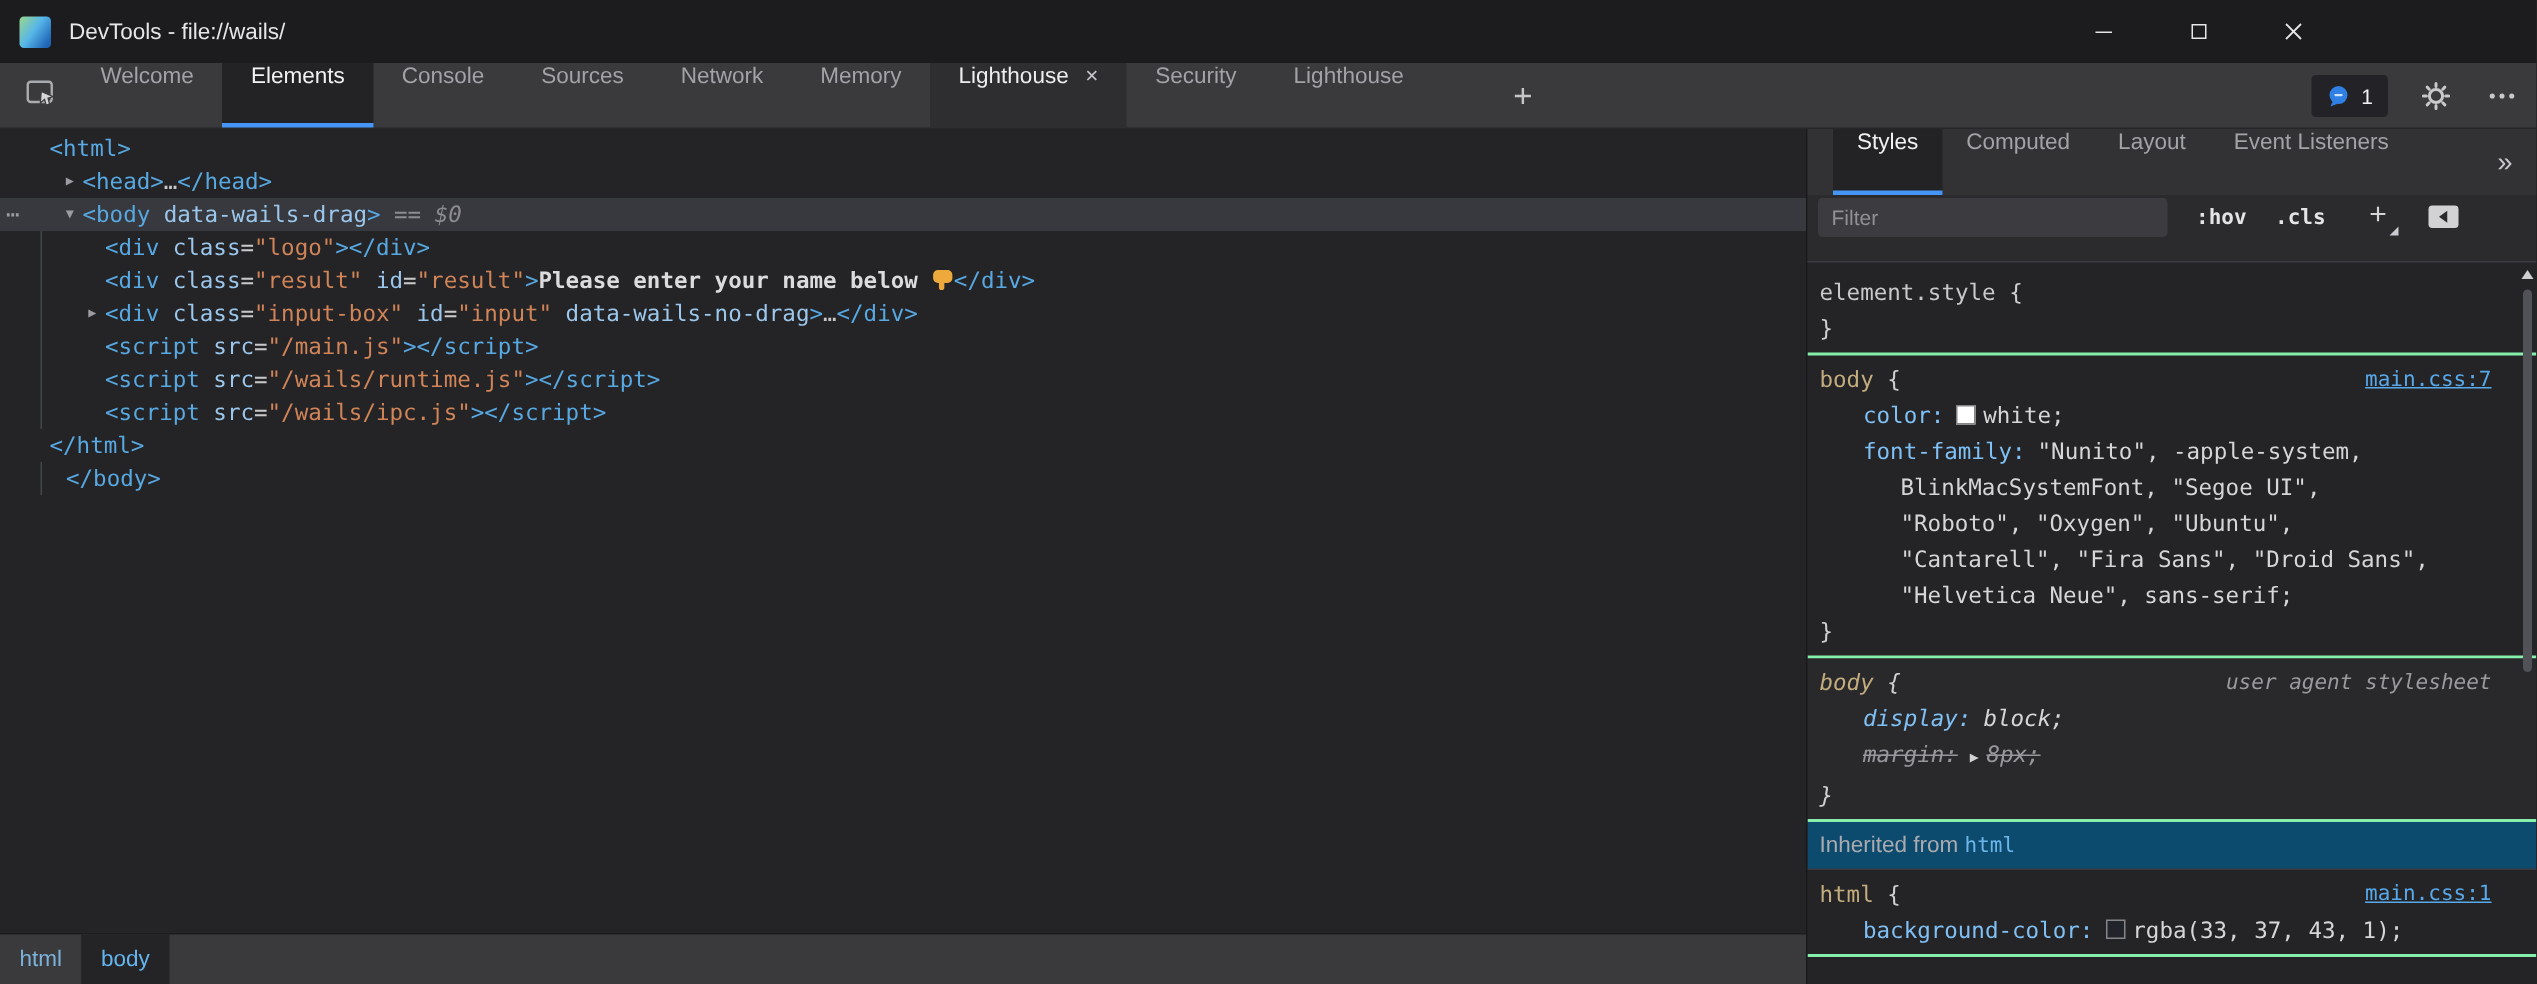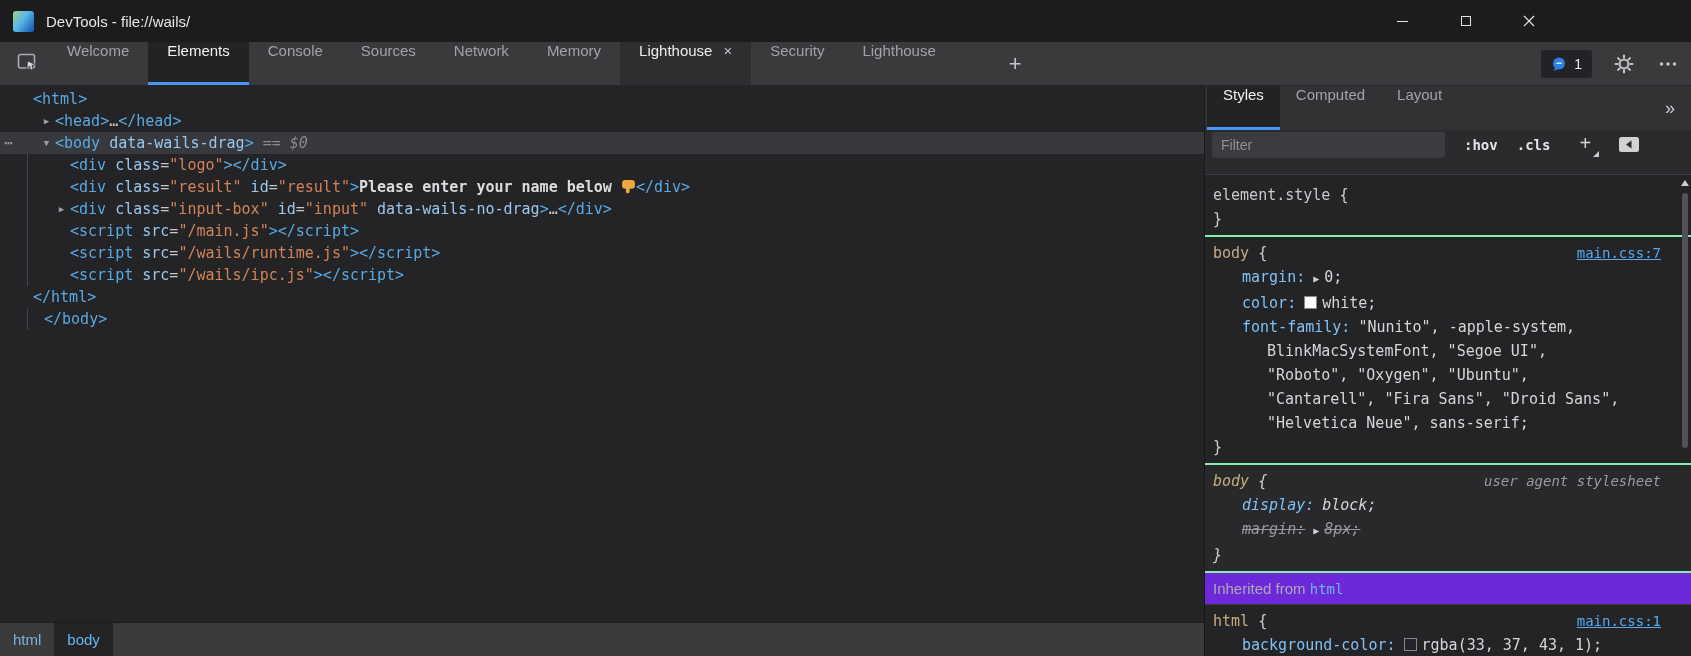--- a/index.html
+++ b/index.html
@@ -52,21 +52,21 @@
   .tk-meta  { color:#8b8b90; font-style:italic; }
   .tk-emoji svg { width:15px; height:15px; vertical-align:-2px; }
 
   
   .breadcrumbs { height:34px; background:#3a3a3d; border-top:1px solid #1c1c1e; display:flex; align-items:stretch; font-size:15px; }
   .crumb { display:flex; align-items:center; padding:0 13px; color:#7cb1d9; }
   .crumb-active { background:#242427; color:#64b6f0; }
 
   
   .styles-panel { flex:1; display:flex; flex-direction:column; background:#242427; }
-  .side-tabs { height:44px; background:#323235; display:flex; align-items:stretch; padding-left:2px; }
+  .side-tabs { height:44px; background:#323235; display:flex; align-items:stretch; padding-left:17px; }
   .side-tabs .tab { padding:0 16px; }
   .chevron-btn { margin-left:auto; margin-right:16px; display:flex; align-items:center; color:#c9c9cd; font-size:18px; }
 
   .styles-toolbar { height:45px; background:#2b2b2e; border-bottom:1px solid #3d3d41; display:flex; align-items:center; padding:0 14px 15px 7px; }
   .filter-input { flex:0 0 233px; height:26px; background:#3c3c40; border:none; border-radius:3px; color:#d7d7da; padding:0 9px; font-size:14px; font-family:"Liberation Sans",sans-serif; outline:none; }
   .filter-input::placeholder { color:#909095; }
   .pill-btn { background:none; border:none; color:#e4e4e7; font-family:"DejaVu Sans Mono",monospace; font-size:14px; font-weight:bold; margin-left:19px; cursor:default; }
   .new-rule-btn { position:relative; margin-left:24px; color:#d5d5d8; font-size:20px; font-weight:300; padding:0 5px 2px 5px; }
   .new-rule-btn::after { content:''; position:absolute; right:-3px; bottom:0; border-left:6px solid transparent; border-bottom:6px solid #cbcbcf; }
   .sidebar-toggle-btn { margin-left:22px; display:flex; }
@@ -81,21 +81,21 @@
   .src-link { color:#58a9ea; text-decoration:underline; }
   .prop-line { padding-left:29px; }
   .wrap-line { padding-left:54px; }
   .prop-name { color:#7fc0f5; }
   .prop-value { margin-left:8px; color:#d6d6d9; }
   .prop-expand { margin-left:8px; color:#d2d2d5; font-size:10px; }
   .prop-expand + .prop-value, .swatch + .prop-value { margin-left:5px; }
   .swatch { display:inline-block; width:13px; height:13px; border:1px solid #85858a; vertical-align:-1px; margin-left:8px; }
   .struck { text-decoration:line-through; color:#97979c; }
   .rule-ua { background:#29292c; font-style:italic; }
-  .sec-header { background:#6d28d9; border-bottom:1px solid #3b3b3f; padding:0 8px; height:32px; line-height:32px; font-size:15px; color:#ababaf; font-family:"Liberation Sans",sans-serif; }
+  .sec-header { background:#0c4a6e; border-bottom:1px solid #3b3b3f; padding:0 8px; height:32px; line-height:32px; font-size:15px; color:#ababaf; font-family:"Liberation Sans",sans-serif; }
   .sec-header-target { font-family:"DejaVu Sans Mono",monospace; color:#6cb6ea; font-size:14px; }
 
   .scroll-up { position:absolute; top:5px; right:2px; width:0; height:0; border-left:4px solid transparent; border-right:4px solid transparent; border-bottom:6px solid #cfcfd2; }
   .scroll-thumb { position:absolute; top:18px; right:3px; width:6px; height:255px; background:#515257; border-radius:3px; }
 </style>
 </head>
 <body>
 
 <div class="titlebar">
   <div class="app-logo"></div>
@@ -209,20 +209,23 @@
 
     <div class="tab tab-active">
           <span class="tab-label">Styles</span>
         </div>
         <div class="tab">
           <span class="tab-label">Computed</span>
         </div>
         <div class="tab">
           <span class="tab-label">Layout</span>
         </div>
+        <div class="tab">
+          <span class="tab-label">Event Listeners</span>
+        </div>
         <div class="chevron-btn">»</div>
       </div>
     <div class="styles-toolbar">
       <input class="filter-input" placeholder="Filter" style="">
       <button class="pill-btn">:hov</button>
       <button class="pill-btn">.cls</button>
       <div class="new-rule-btn">+</div>
       <div class="sidebar-toggle-btn">
         <svg width="22" height="17" viewBox="0 0 22 17">
           <rect x="1" y="1" width="20" height="15" rx="2.5" fill="#d2d2d5"></rect>
@@ -231,21 +234,20 @@
       </div>
     </div>
     <div class="styles-content">
       <div>
           <div class="rule-sec">
             <div class="sel-line"><span class="sel sel-plain">element.style</span><span class="brace"> {</span></div>
             <div class="close-line">}</div>
           </div>
           <div class="rule-sec">
             <div class="sel-line"><span class="sel">body</span><span class="brace"> {</span><span class="rule-source src-link">main.css:7</span></div>
-            <div class="prop-line"><span class="prop-name">margin:</span><span class="prop-expand">▶</span><span class="prop-value">0;</span></div>
             <div class="prop-line"><span class="prop-name">color:</span><span class="swatch" style="background: rgb(255, 255, 255);"></span><span class="prop-value">white;</span></div>
             <div class="prop-line"><span class="prop-name">font-family:</span><span class="prop-value">"Nunito", -apple-system,</span></div>
             <div class="wrap-line">BlinkMacSystemFont, "Segoe UI",</div>
             <div class="wrap-line">"Roboto", "Oxygen", "Ubuntu",</div>
             <div class="wrap-line">"Cantarell", "Fira Sans", "Droid Sans",</div>
             <div class="wrap-line">"Helvetica Neue", sans-serif;</div>
             <div class="close-line">}</div>
           </div>
           <div class="rule-sec rule-ua">
             <div class="sel-line"><span class="sel">body</span><span class="brace"> {</span><span class="rule-source">user agent stylesheet</span></div>

